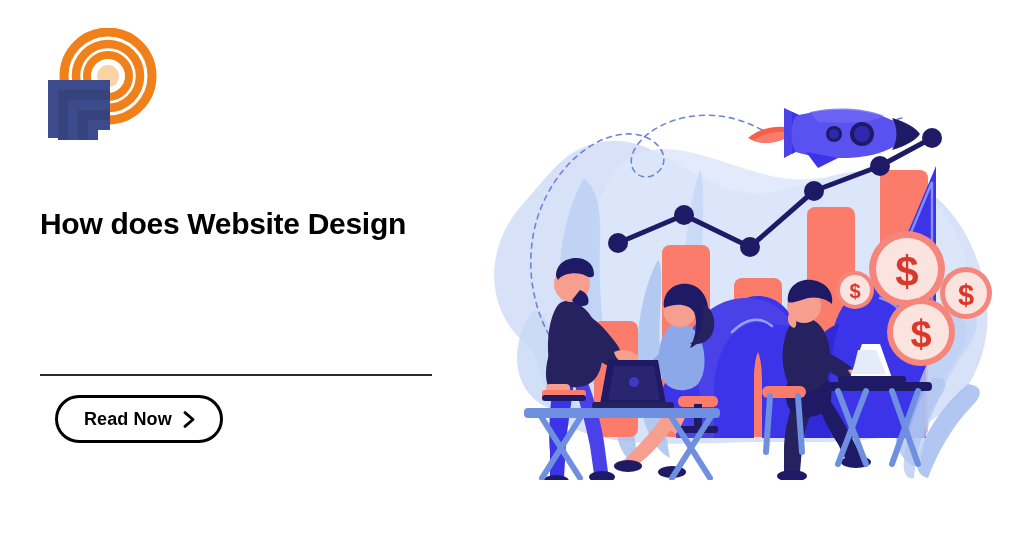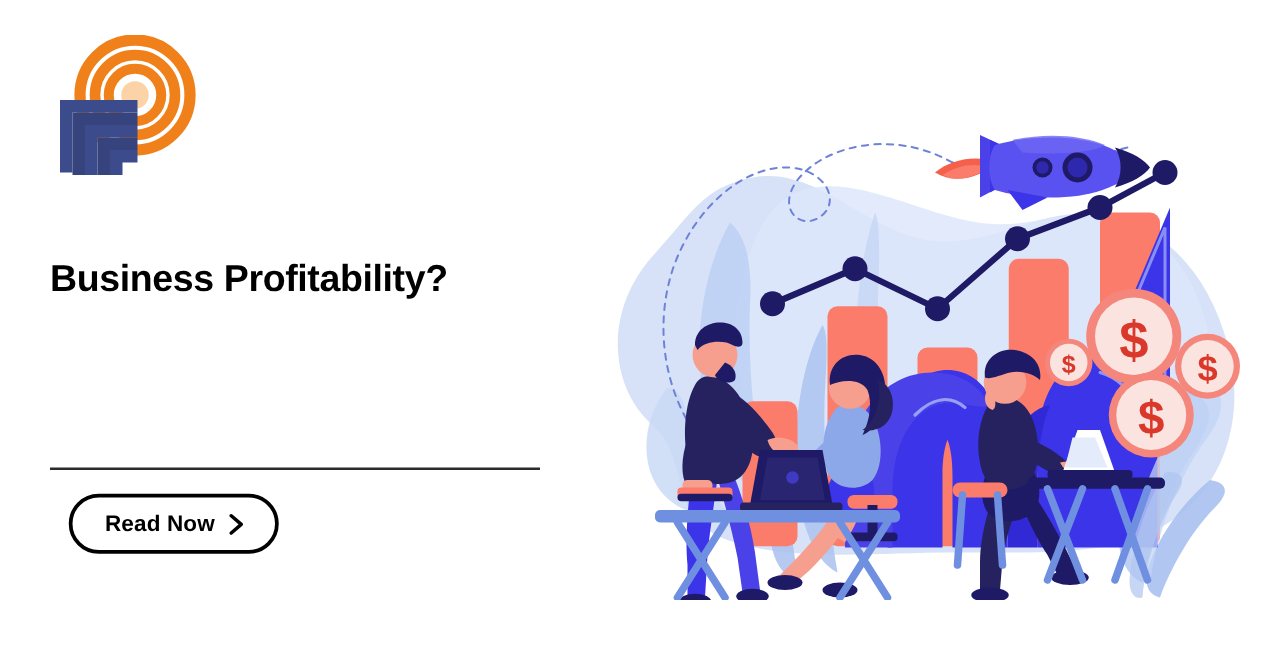--- a/index.html
+++ b/index.html
@@ -118,21 +118,21 @@
         <g fill="#36437D">
           <path d="M36 82 h32 v10 H46 v20 H36 Z"></path>
         </g>
         <g fill="#3B4B8C">
           <path d="M46 92 h22 v10 H56 v10 H46 Z"></path>
         </g>
       </svg>
     </div>
 
     <h1 class="headline">
-      <span class="hl-line">Business Profitability?</span>
+      <span class="hl-line">How does Website Design</span>
     </h1>
 
     <div class="divider"></div>
 
     <button class="read-now-btn">
       <span class="read-now-label">Read Now</span>
       <svg class="chev-icon" viewBox="0 0 13 17">
         <path d="M2 1.6 L10 8.5 L2 15.4" fill="none" stroke="#000000" stroke-width="2.8" stroke-linecap="round" stroke-linejoin="round"></path>
       </svg>
     </button>

